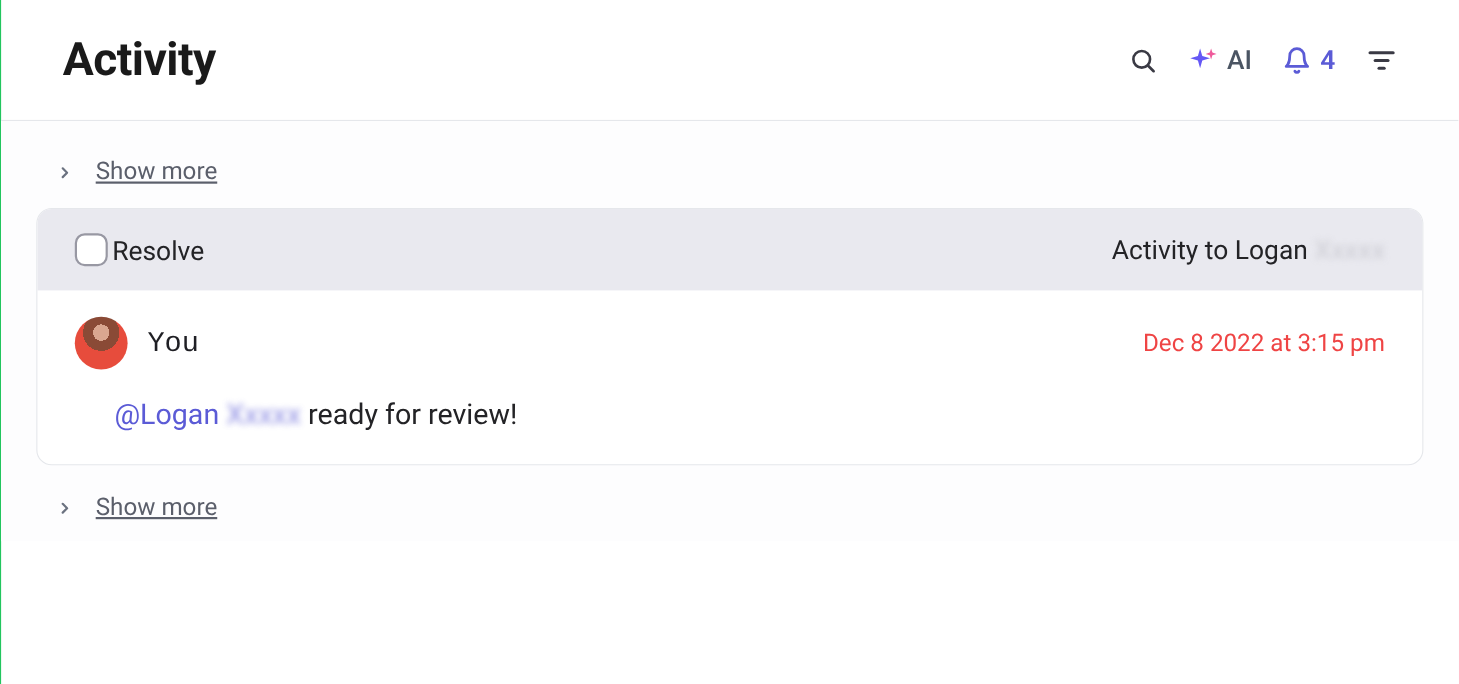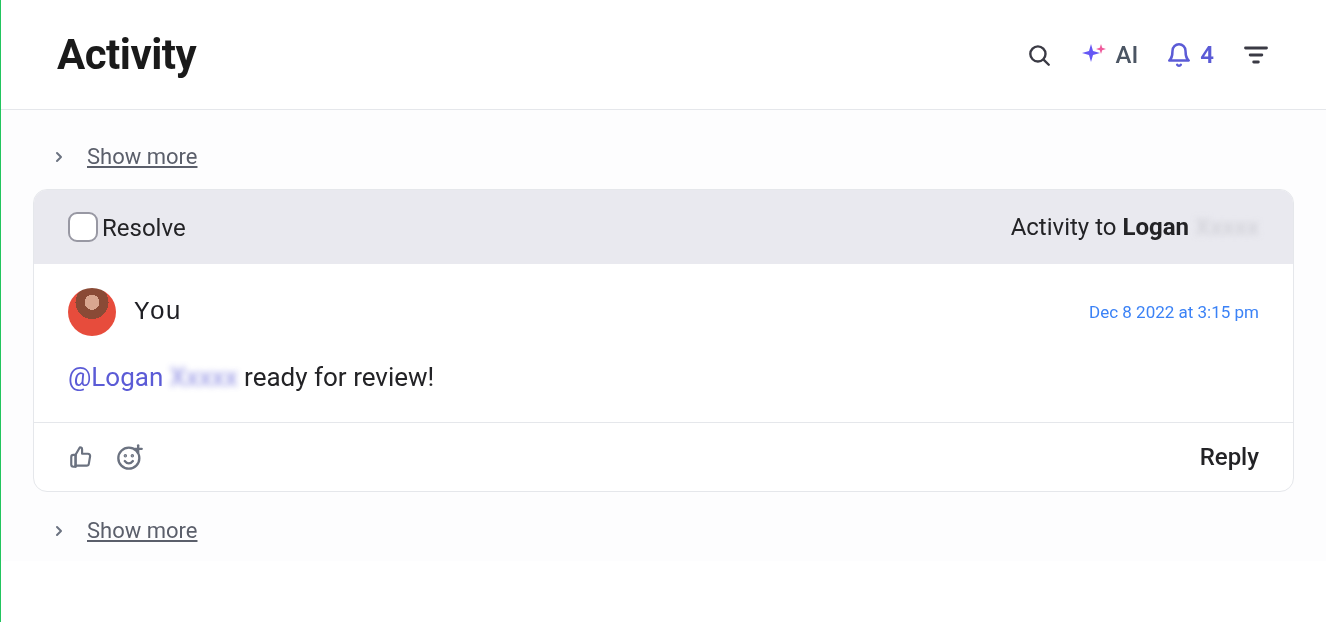--- a/index.html
+++ b/index.html
@@ -120,21 +120,21 @@
     }
     .resolve-label {
       font-size: 24px;
       color: #232326;
     }
     .assigned {
       font-size: 24px;
       color: #232326;
     }
     .assigned .name {
-      font-weight: 700;
+      font-weight: 400;
       margin-top: 20px;
     }
     .assigned .surname {
       font-weight: 700;
       color: #cfcfd6;
       filter: blur(3px);
       opacity: .8;
     }
 
     .card-body {
@@ -156,27 +156,28 @@
       height: 48px;
       border-radius: 50%;
       background: radial-gradient(circle at 50% 30%, #d9a690 0 18%, #8a4a36 18% 40%, #e74c3c 40% 100%);
     }
     .author-name {
       font-size: 26px;
       font-weight: 500;
       color: #1f1f24;
     }
     .timestamp {
-      font-size: 17px;
-      color: #3b82f6;
+      font-size: 22px;
+      color: #ef4444;
     }
     .comment-text {
       margin-top: 26px;
       font-size: 26px;
       color: #232326;
+      margin-left: 36px;
     }
     .mention {
       color: #5b5bd6;
     }
     .mention .msurname {
       filter: blur(3px);
       opacity: .7;
     }
 
     .card-footer {
@@ -274,42 +275,20 @@
             <div class="avatar"></div>
             <span class="author-name">You</span>
           </div>
           <span class="timestamp">Dec 8 2022 at 3:15 pm</span>
         </div>
         <div class="comment-text">
           <span class="mention"><span>@Logan</span> <span class="msurname">Xxxxx</span></span><span> ready for review!</span>
         </div>
       </div>
 
-      <div class="card-footer">
-        <div class="reactions">
-          <span>
-            <svg width="26" height="26" viewBox="0 0 24 24" fill="none" stroke="#6b7280" stroke-width="2" stroke-linecap="round" stroke-linejoin="round">
-              <path d="M7 10v11"></path>
-              <path d="M3 12a2 2 0 0 1 2-2h2v11H5a2 2 0 0 1-2-2z"></path>
-              <path d="M7 10l4-7a2 2 0 0 1 2 2v4h5.4a2 2 0 0 1 2 2.3l-1.2 7a2 2 0 0 1-2 1.7H7"></path>
-            </svg>
-          </span>
-          <span>
-            <svg width="28" height="28" viewBox="0 0 24 24" fill="none" stroke="#6b7280" stroke-width="2" stroke-linecap="round" stroke-linejoin="round">
-              <circle cx="11" cy="13" r="9"></circle>
-              <circle cx="8" cy="11" r="0.5" fill="#6b7280"></circle>
-              <circle cx="14" cy="11" r="0.5" fill="#6b7280"></circle>
-              <path d="M7.5 15.5c1 1.3 2.2 2 3.5 2s2.5-.7 3.5-2"></path>
-              <line x1="19" y1="2" x2="19" y2="8"></line>
-              <line x1="16" y1="5" x2="22" y2="5"></line>
-            </svg>
-          </span>
-        </div>
-        <span class="reply-btn">Reply</span>
-      </div>
 
     </div>
 
     <div class="show-more">
       <span class="chev">
         <svg width="16" height="16" viewBox="0 0 24 24" fill="none" stroke="#6b7280" stroke-width="3" stroke-linecap="round" stroke-linejoin="round">
           <polyline points="9 18 15 12 9 6"></polyline>
         </svg>
       </span>
       <span class="show-more-label">Show more</span>

